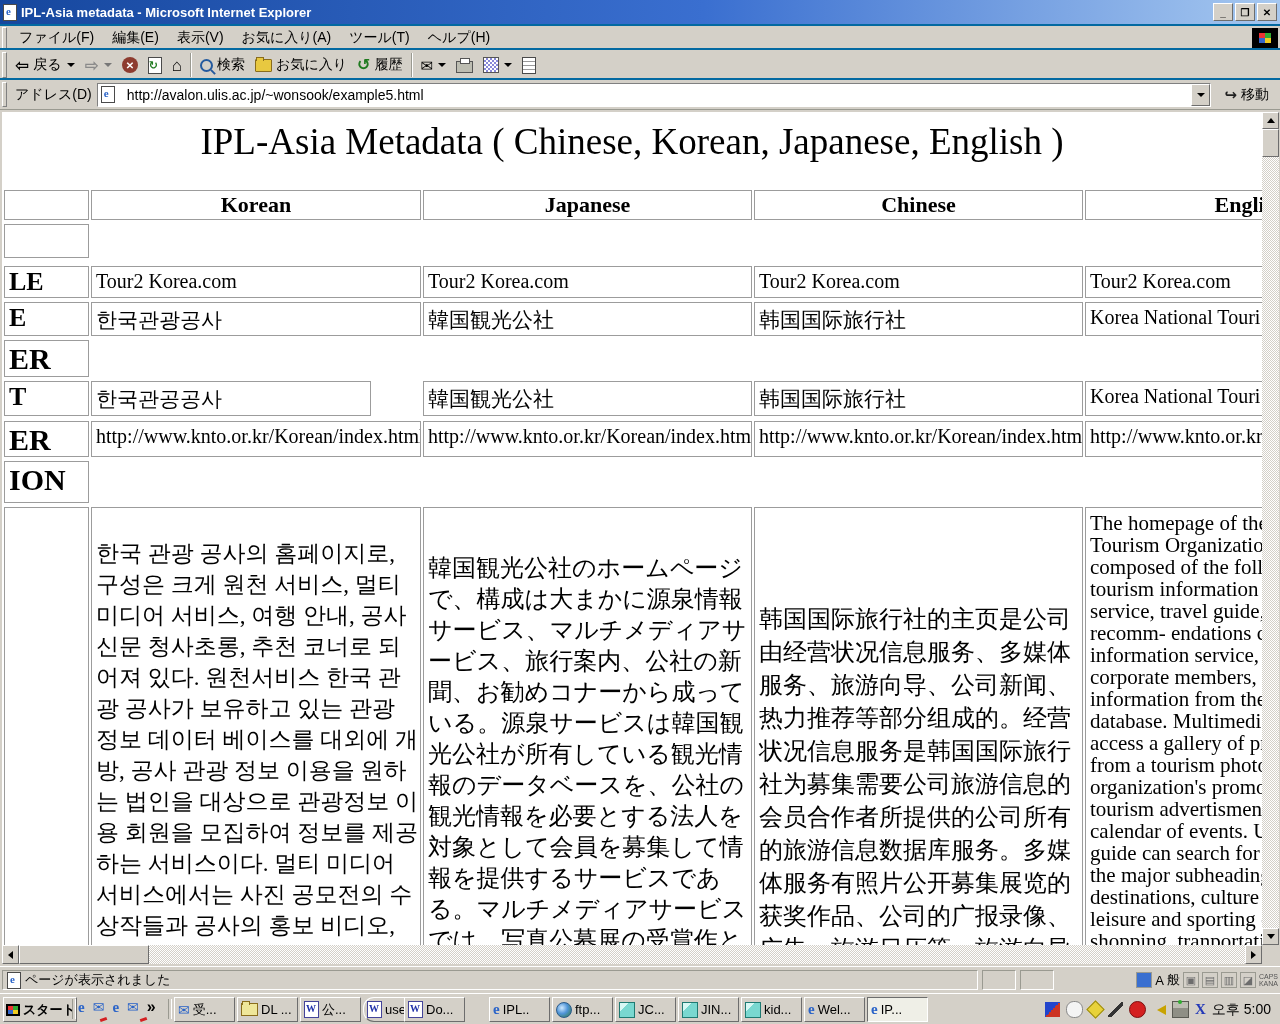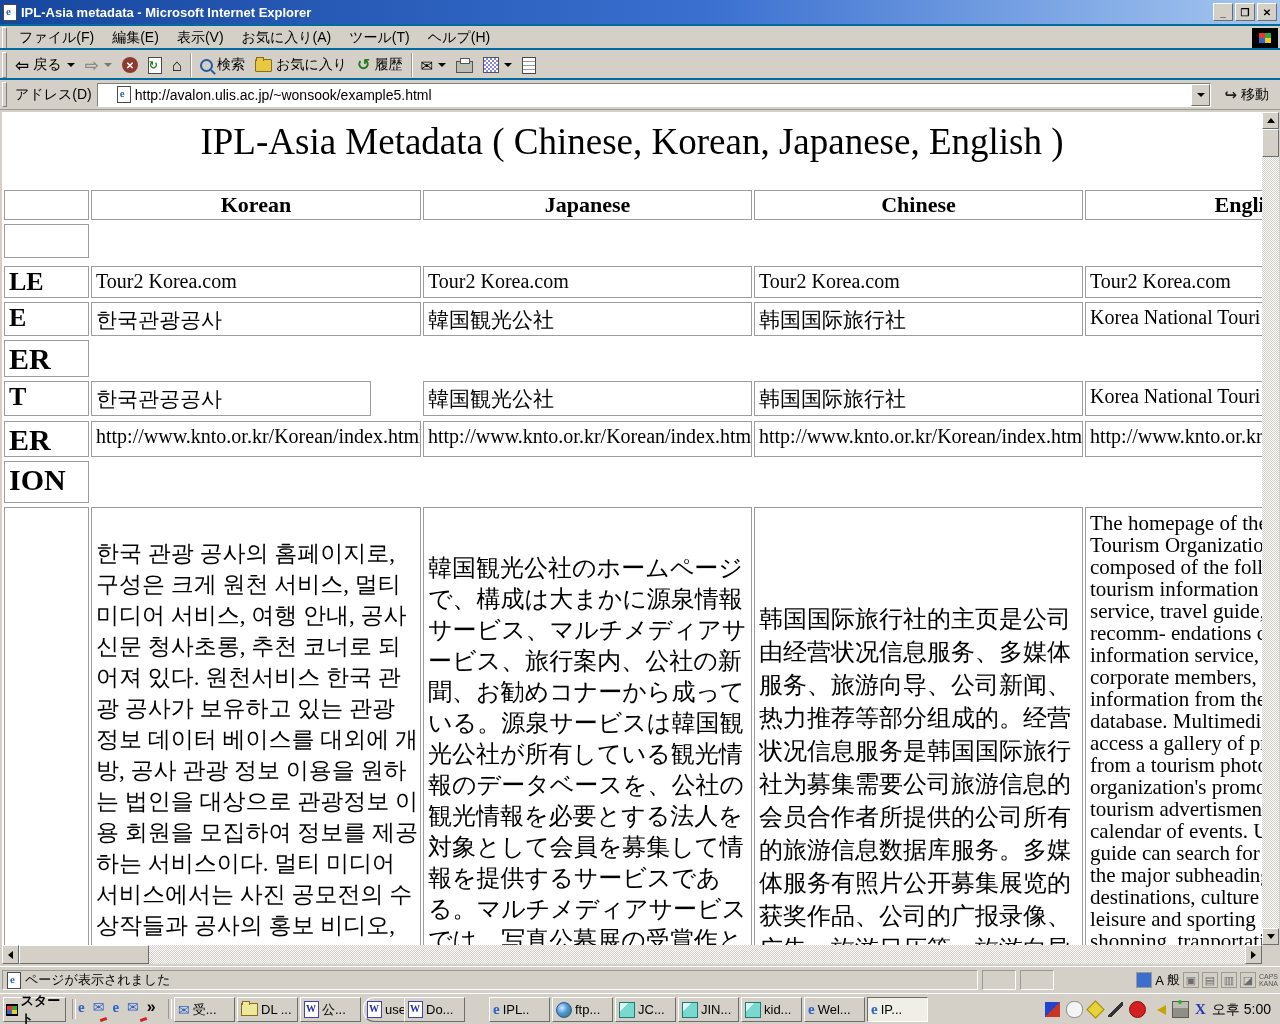--- a/index.html
+++ b/index.html
@@ -45,21 +45,21 @@
     background-image:linear-gradient(#9a9a9a 1px,transparent 1px);background-size:100% 4px;background-position:0 3px;}
   .i-refresh{width:12px;height:15px;background:#fff;border:1px solid #4a4a4a;position:relative;display:inline-block;}
   .i-refresh::before{content:"\21bb";position:absolute;left:0px;top:1px;color:#1f7a1f;font:bold 11px "DejaVu Sans",sans-serif;}
   .i-go{color:#1f1f1f;font:bold 15px "DejaVu Sans",sans-serif;}
   .i-win{width:26px;height:20px;background:#000;display:flex;align-items:center;justify-content:center;}
   .i-win .wq{width:12px;height:10px;display:grid;grid-template-columns:6px 6px;grid-template-rows:5px 5px;}
   .wq i:nth-child(1){background:#e33;} .wq i:nth-child(2){background:#3a3;}
   .wq i:nth-child(3){background:#36c;} .wq i:nth-child(4){background:#ec2;}
   
   #addr-input{flex:1;height:22px;background:#fff;border:1px solid;border-color:#808080 #fff #fff #808080;
-    display:flex;align-items:center;padding-left:19px;gap:4px;font-size:14px;}
+    display:flex;align-items:center;padding-left:3px;gap:12px;font-size:14px;}
   #addr-dd{width:17px;height:20px;background:#d4d0c8;border:1px solid;border-color:#fff #6d6d6d #6d6d6d #fff;
     display:flex;align-items:center;justify-content:center;margin-left:auto;}
   
   #content{left:2px;top:112px;width:1260px;height:833px;background:#fff;overflow:hidden;font-family:"Liberation Serif",serif;}
   #content .cell{position:absolute;border:1px solid #9c9c9c;background:#fff;box-sizing:border-box;}
   #page-title{position:absolute;left:0;top:8px;width:1260px;text-align:center;font-size:37px;color:#000;}
   .hdr{font-weight:bold;font-size:22px;text-align:center;line-height:28px;}
   .lbl{font-weight:bold;font-size:26px;line-height:1.1;padding:1px 0 0 4px;}
   .lbl.big{font-size:30px;}
   .val{font-size:20px;padding:3px 0 0 4px;white-space:nowrap;overflow:hidden;}
@@ -86,21 +86,21 @@
   
   #statusbar{left:0;top:966px;width:1280px;height:27px;background:#d4d0c8;border-top:1px solid #fff;
     display:flex;align-items:center;font-size:13px;gap:4px;padding:0 2px;box-sizing:border-box;}
   .pane{height:20px;border:1px solid;border-color:#9a9a91 #fff #fff #9a9a91;display:flex;align-items:center;gap:4px;padding:0 4px;box-sizing:border-box;}
   #ime{display:flex;align-items:center;gap:3px;margin-left:auto;}
   .ime-box{width:14px;height:14px;border:1px solid #9a9a91;background:#d4d0c8;color:#6d6d6d;
     font-size:11px;display:flex;align-items:center;justify-content:center;}
   .caps{font-size:7px;line-height:7px;color:#555;}
   
   #taskbar{left:0;top:993px;width:1280px;height:31px;background:#d4d0c8;border-top:1px solid #fff;}
-  #start{left:3px;top:3px;width:63px;height:25px;background:#d4d0c8;border:1px solid;border-color:#fff #6d6d6d #6d6d6d #fff;
+  #start{left:3px;top:3px;width:74px;height:25px;background:#d4d0c8;border:1px solid;border-color:#fff #6d6d6d #6d6d6d #fff;
     display:flex;align-items:center;gap:3px;font-weight:bold;font-size:13px;padding-left:2px;box-sizing:border-box;}
   .task{top:3px;width:61px;height:25px;background:#d4d0c8;border:1px solid;border-color:#fff #6d6d6d #6d6d6d #fff;
     display:flex;align-items:center;gap:3px;font-size:13px;padding-left:3px;box-sizing:border-box;white-space:nowrap;overflow:hidden;}
   .task.active{background:#efefe7;border-color:#6d6d6d #fff #fff #6d6d6d;}
   .ql-icon{font:bold 15px "Liberation Serif",serif;color:#2b64c8;}
   .i-e16{font:bold 15px "Liberation Serif",serif;color:#2b64c8;}
   .i-w{width:13px;height:15px;background:#fff;border:1px solid #44449a;position:relative;flex:none;}
   .i-w::before{content:"W";position:absolute;left:1px;top:1px;color:#2233aa;font:bold 10px "Liberation Serif",serif;}
   .i-tfold{width:15px;height:11px;background:#efe79a;border:1px solid #8a6d1c;position:relative;flex:none;}
   .i-tfold::before{content:"";position:absolute;top:-3px;left:0;width:6px;height:3px;background:#efe79a;border:1px solid #8a6d1c;border-bottom:none;}

